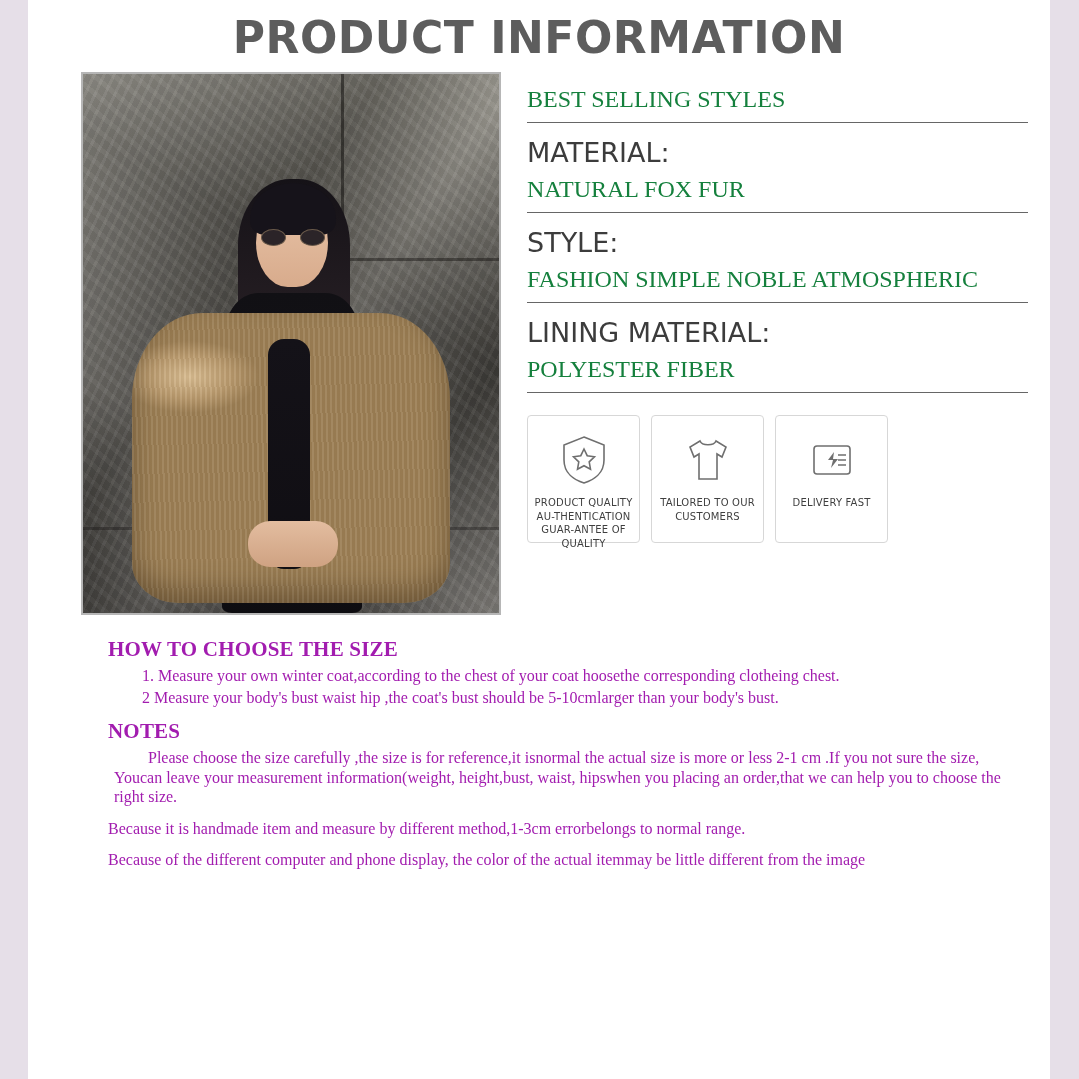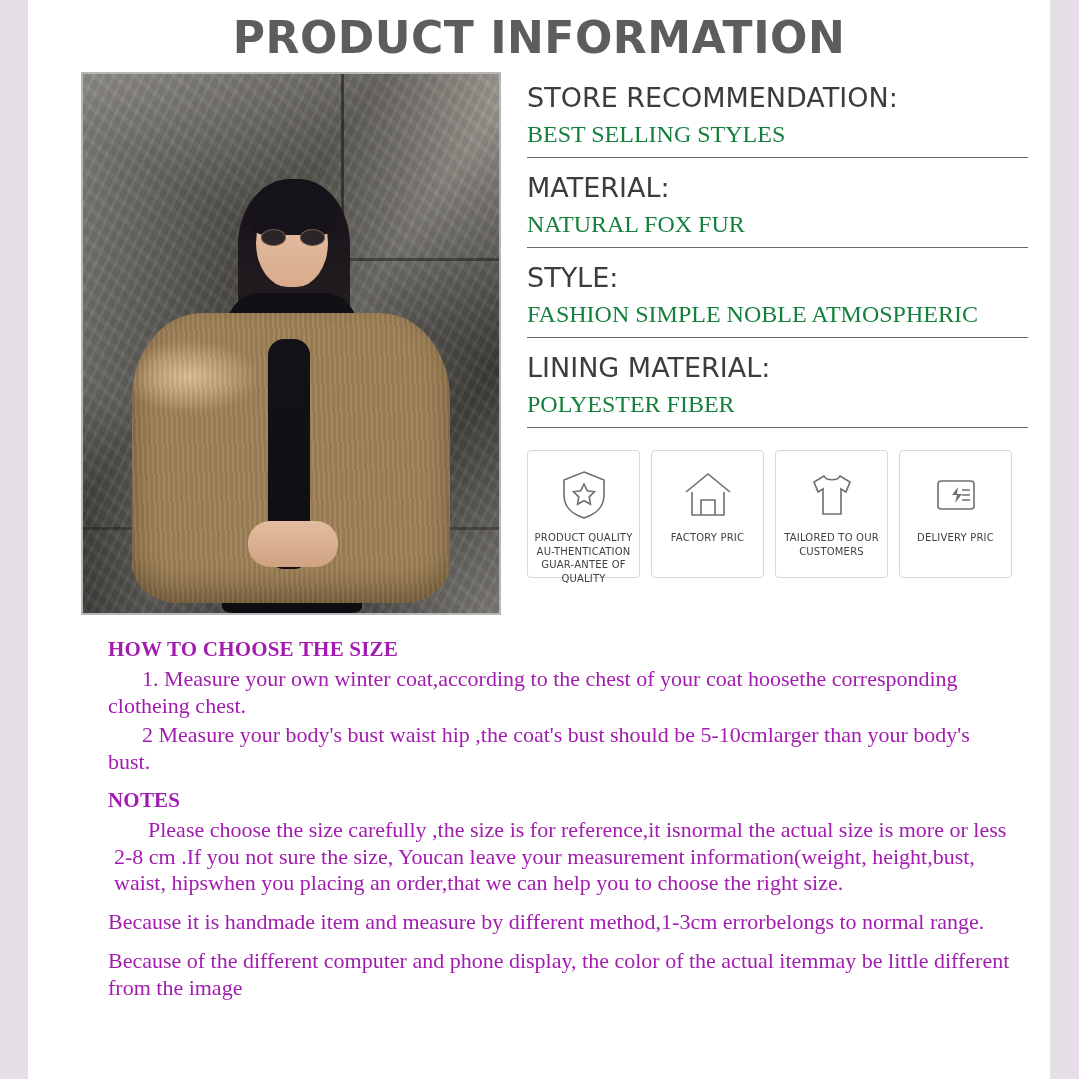--- a/index.html
+++ b/index.html
@@ -256,21 +256,21 @@
     color: #a21caf;
     padding: 12px 40px 0 80px;
   }
   .h-bold {
     font-weight: 700;
     font-size: 21px;
     letter-spacing: .2px;
     margin: 10px 0 4px 0;
   }
   .para {
-    font-size: 22px;
+    font-size: 16px;
     line-height: 1.22;
     margin: 0 0 2px 0;
     font-family: Liberation Serif, serif;
   }
   .indent { text-indent: 34px; }
   .gap-top { margin-top: 12px; }
   .notes-body { padding-left: 6px; }
   .tail { padding-left: 0; }
 </style>
 </head>
@@ -295,21 +295,20 @@
         <div class="glasses"></div>
         <div class="fur"></div>
         <div class="fur-gap"></div>
         <div class="hands"></div>
       </div>
     </div>
 
     <div class="specs">
 
       <div class="spec-block">
-        <div class="spec-key">STORE RECOMMENDATION:</div>
         <div class="spec-val">BEST SELLING STYLES</div>
       </div>
 
       <div class="spec-block">
         <div class="spec-key">MATERIAL:</div>
         <div class="spec-val">NATURAL FOX FUR</div>
       </div>
 
       <div class="spec-block">
         <div class="spec-key">STYLE:</div>
@@ -326,60 +325,50 @@
         <div class="badge">
           <span>
             <svg width="56" height="56" viewBox="0 0 56 56" fill="none" stroke="#6f6f6f" stroke-width="1.6">
               <path d="M28 5 L48 13 V28 C48 41 38 48 28 51 C18 48 8 41 8 28 V13 Z"></path>
               <path d="M28 17 l3.2 6.7 7.3 1 -5.3 5.2 1.3 7.3 -6.5 -3.5 -6.5 3.5 1.3 -7.3 -5.3 -5.2 7.3 -1 Z"></path>
             </svg>
           </span>
           <div class="badge-label">PRODUCT QUALITY AU-THENTICATION  GUAR-ANTEE OF QUALITY</div>
         </div>
 
-        <div class="badge">
-          <span>
-            <svg width="56" height="56" viewBox="0 0 56 56" fill="none" stroke="#6f6f6f" stroke-width="1.6">
-              <path d="M6 25 L28 7 L50 25"></path>
-              <path d="M12 25 V48 H44 V25"></path>
-              <path d="M21 48 V33 H35 V48"></path>
-            </svg>
-          </span>
-          <div class="badge-label">FACTORY PRIC</div>
-        </div>
 
         <div class="badge">
           <span>
             <svg width="56" height="56" viewBox="0 0 56 56" fill="none" stroke="#6f6f6f" stroke-width="1.6">
               <path d="M20 9 L10 15 L14 25 L19 22 V47 H37 V22 L42 25 L46 15 L36 9 C34 14 22 14 20 9 Z"></path>
             </svg>
           </span>
           <div class="badge-label">TAILORED TO OUR CUSTOMERS</div>
         </div>
 
         <div class="badge">
           <span>
             <svg width="56" height="56" viewBox="0 0 56 56" fill="none" stroke="#6f6f6f" stroke-width="1.6">
               <rect x="10" y="14" width="36" height="28" rx="3"></rect>
               <path d="M30 20 l-6 8 h5 l-2 8 7 -9 h-5 z" fill="#6f6f6f" stroke="none"></path>
               <path d="M34 23 h8 M34 28 h8 M34 33 h8"></path>
             </svg>
           </span>
-          <div class="badge-label">DELIVERY PRIC</div>
+          <div class="badge-label">DELIVERY FAST</div>
         </div>
 
       </div>
     </div>
   </div>
 
   <div class="size-section">
 
     <div class="h-bold">HOW TO CHOOSE THE SIZE</div>
     <p class="para indent">1. Measure your own winter coat,according to the chest of your coat hoosethe corresponding clotheing chest.</p>
     <p class="para indent">2 Measure your body's bust waist hip ,the coat's bust should be 5-10cmlarger than your body's bust.</p>
 
     <div class="h-bold gap-top">NOTES</div>
-    <p class="para indent notes-body">Please choose the size carefully ,the size is for reference,it isnormal the actual size is more or less 2-8 cm .If you not sure the size, Youcan leave your measurement information(weight, height,bust, waist, hipswhen you placing an order,that we can help you to choose the right size.</p>
+    <p class="para indent notes-body">Please choose the size carefully ,the size is for reference,it isnormal the actual size is more or less 2-1 cm .If you not sure the size, Youcan leave your measurement information(weight, height,bust, waist, hipswhen you placing an order,that we can help you to choose the right size.</p>
     <p class="para gap-top tail">Because it is handmade item and measure by different method,1-3cm errorbelongs to normal range.</p>
     <p class="para gap-top tail">Because of the different computer and phone display, the color of the actual itemmay be little different from the image</p>
 
   </div>
 </div>
 
 </body></html>

